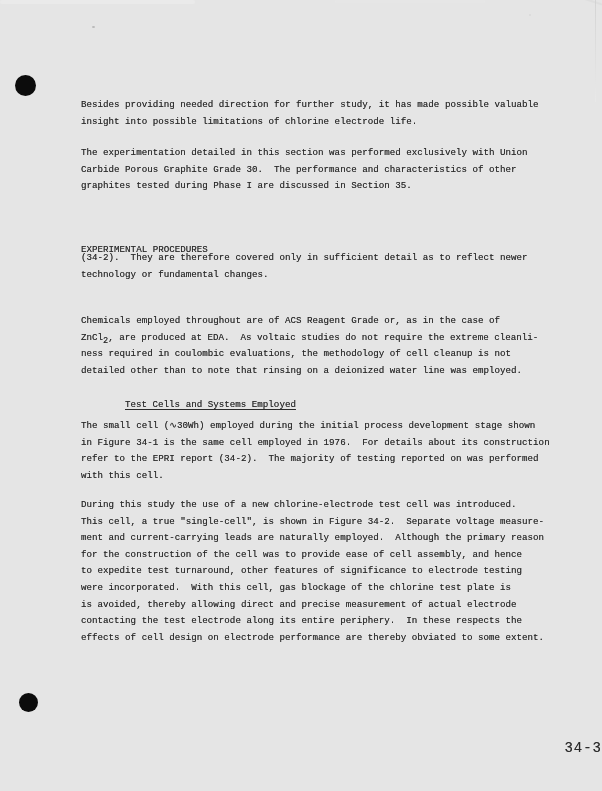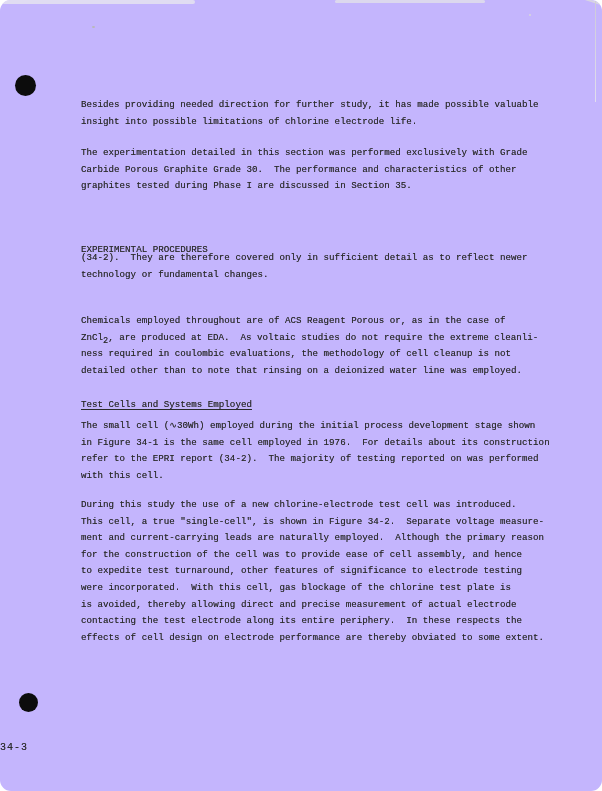--- a/index.html
+++ b/index.html
@@ -26,33 +26,34 @@
   }
   .line {
     white-space: pre;
   }
   .heading {
     white-space: pre;
   }
   .underlined {
     text-decoration: underline;
     text-underline-offset: 2px;
+    margin-left: 44px;
   }
   .subscript {
     position: relative;
     top: 3.5px;
     font-size: 8.6px;
   }
   .page-number {
     position: absolute;
     left: 0;
     top: 740px;
     width: 602px;
-    text-align: left;
-    font-size: 10px;
+    text-align: right;
+    font-size: 14px;
     line-height: 16.6px;
     letter-spacing: 1px;
     text-shadow: 0 0 0.35px rgba(45,45,45,0.65);
   }
   .hole-punch {
     position: absolute;
     border-radius: 50%;
   }
   .hole-punch.top {
     left: 15px;
@@ -120,53 +121,53 @@
     width: 40px;
     height: 2px;
     background: #dcdcdc;
     transform: rotate(18deg);
     opacity: 0.8;
   }
 </style>
 </head>
 <body>
 
-<div class="page" style="background: #c4b5fd; color: rgb(43, 43, 43); border-radius: 11px;">
+<div class="page" style="background: #e5e5e5; color: rgb(43, 43, 43);">
 
   <div class="top-smudge-a"></div>
   <div class="top-smudge-b"></div>
   <div class="corner-smudge"></div>
   <div class="edge-line-right"></div>
   <div class="speck"></div>
   <div class="speck2"></div>
   <div class="hole-punch top" style="background: rgb(12, 12, 12);"></div>
   <div class="hole-punch bottom" style="background: rgb(12, 12, 12);"></div>
 
   <div class="textblock" style="top:97px">
     <div class="line">Besides providing needed direction for further study, it has made possible valuable</div>
     <div class="line">insight into possible limitations of chlorine electrode life.</div>
   </div>
 
   <div class="textblock" style="top:145px">
-    <div class="line">The experimentation detailed in this section was performed exclusively with Grade</div>
+    <div class="line">The experimentation detailed in this section was performed exclusively with Union</div>
     <div class="line">Carbide Porous Graphite Grade 30.  The performance and characteristics of other</div>
     <div class="line">graphites tested during Phase I are discussed in Section 35.</div>
   </div>
 
   <div class="textblock" style="top:242px">
     <div class="heading">EXPERIMENTAL PROCEDURES</div>
   </div>
 
   <div class="textblock" style="top:250px">
     <div class="line">(34-2).  They are therefore covered only in sufficient detail as to reflect newer</div>
     <div class="line">technology or fundamental changes.</div>
   </div>
 
   <div class="textblock" style="top:313px">
-    <div class="line">Chemicals employed throughout are of ACS Reagent Porous or, as in the case of</div>
+    <div class="line">Chemicals employed throughout are of ACS Reagent Grade or, as in the case of</div>
     <div class="line"><span>ZnCl</span><span class="subscript">2</span><span>, are produced at EDA.  As voltaic studies do not require the extreme cleanli-</span></div>
     <div class="line">ness required in coulombic evaluations, the methodology of cell cleanup is not</div>
     <div class="line">detailed other than to note that rinsing on a deionized water line was employed.</div>
   </div>
 
   <div class="textblock" style="top:397px">
     <div class="heading underlined">Test Cells and Systems Employed</div>
   </div>
 
   <div class="textblock" style="top:418px">

